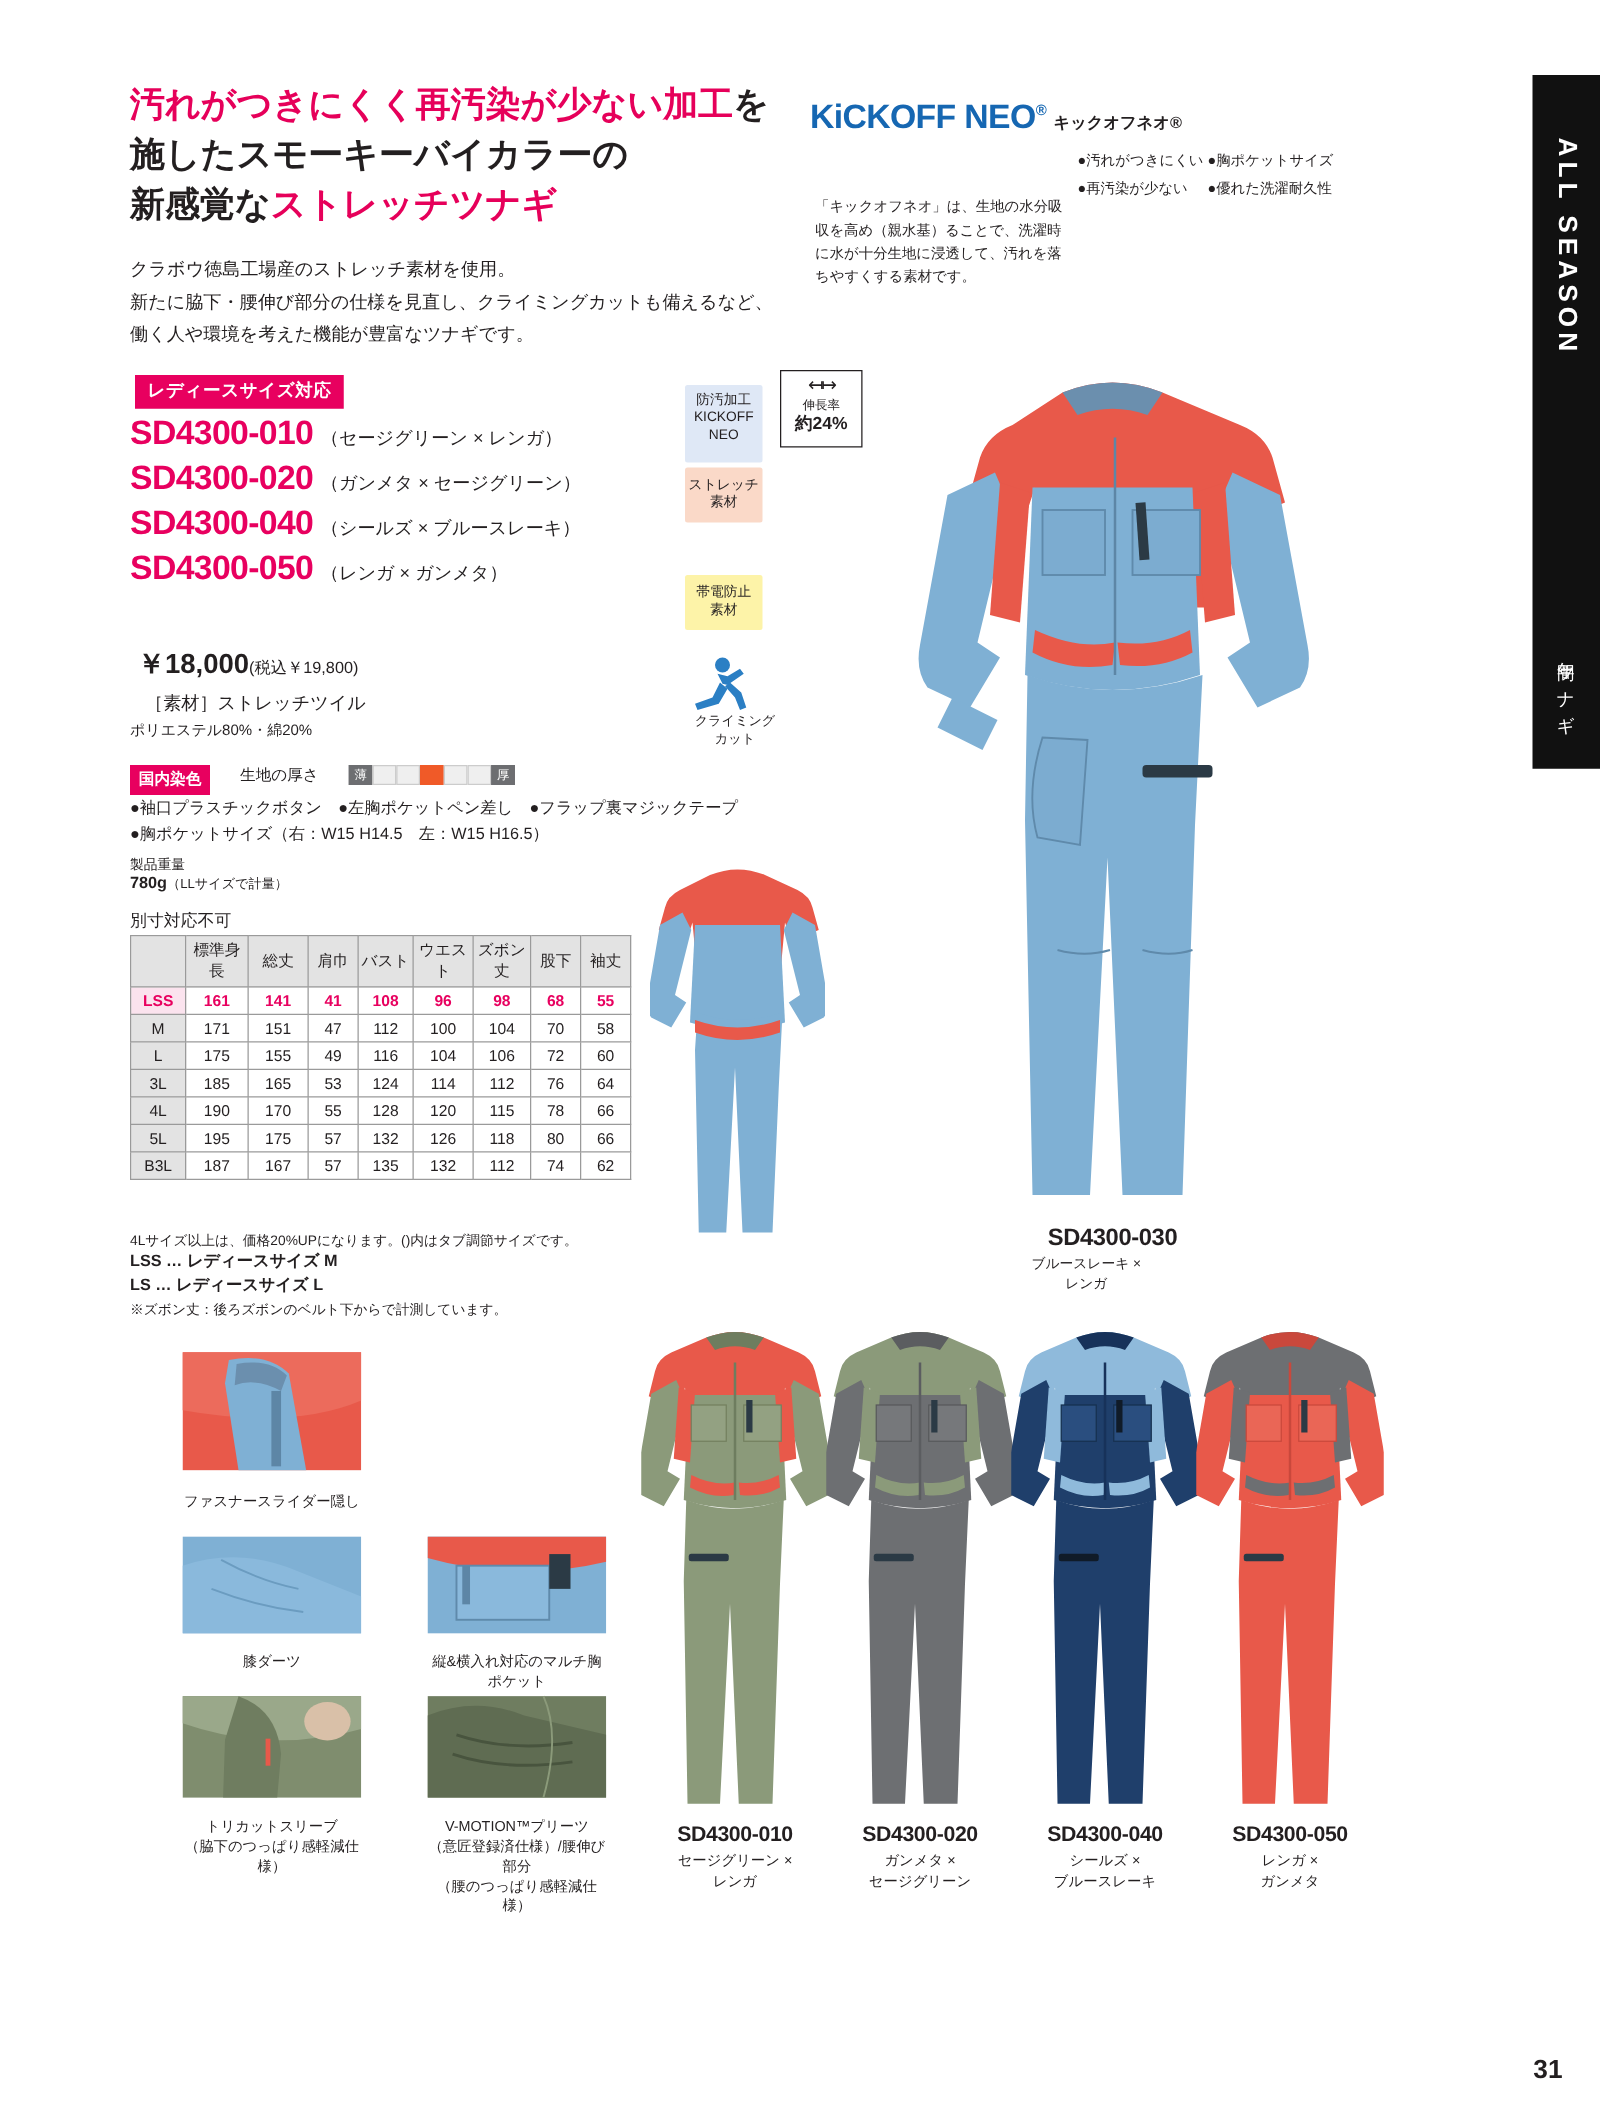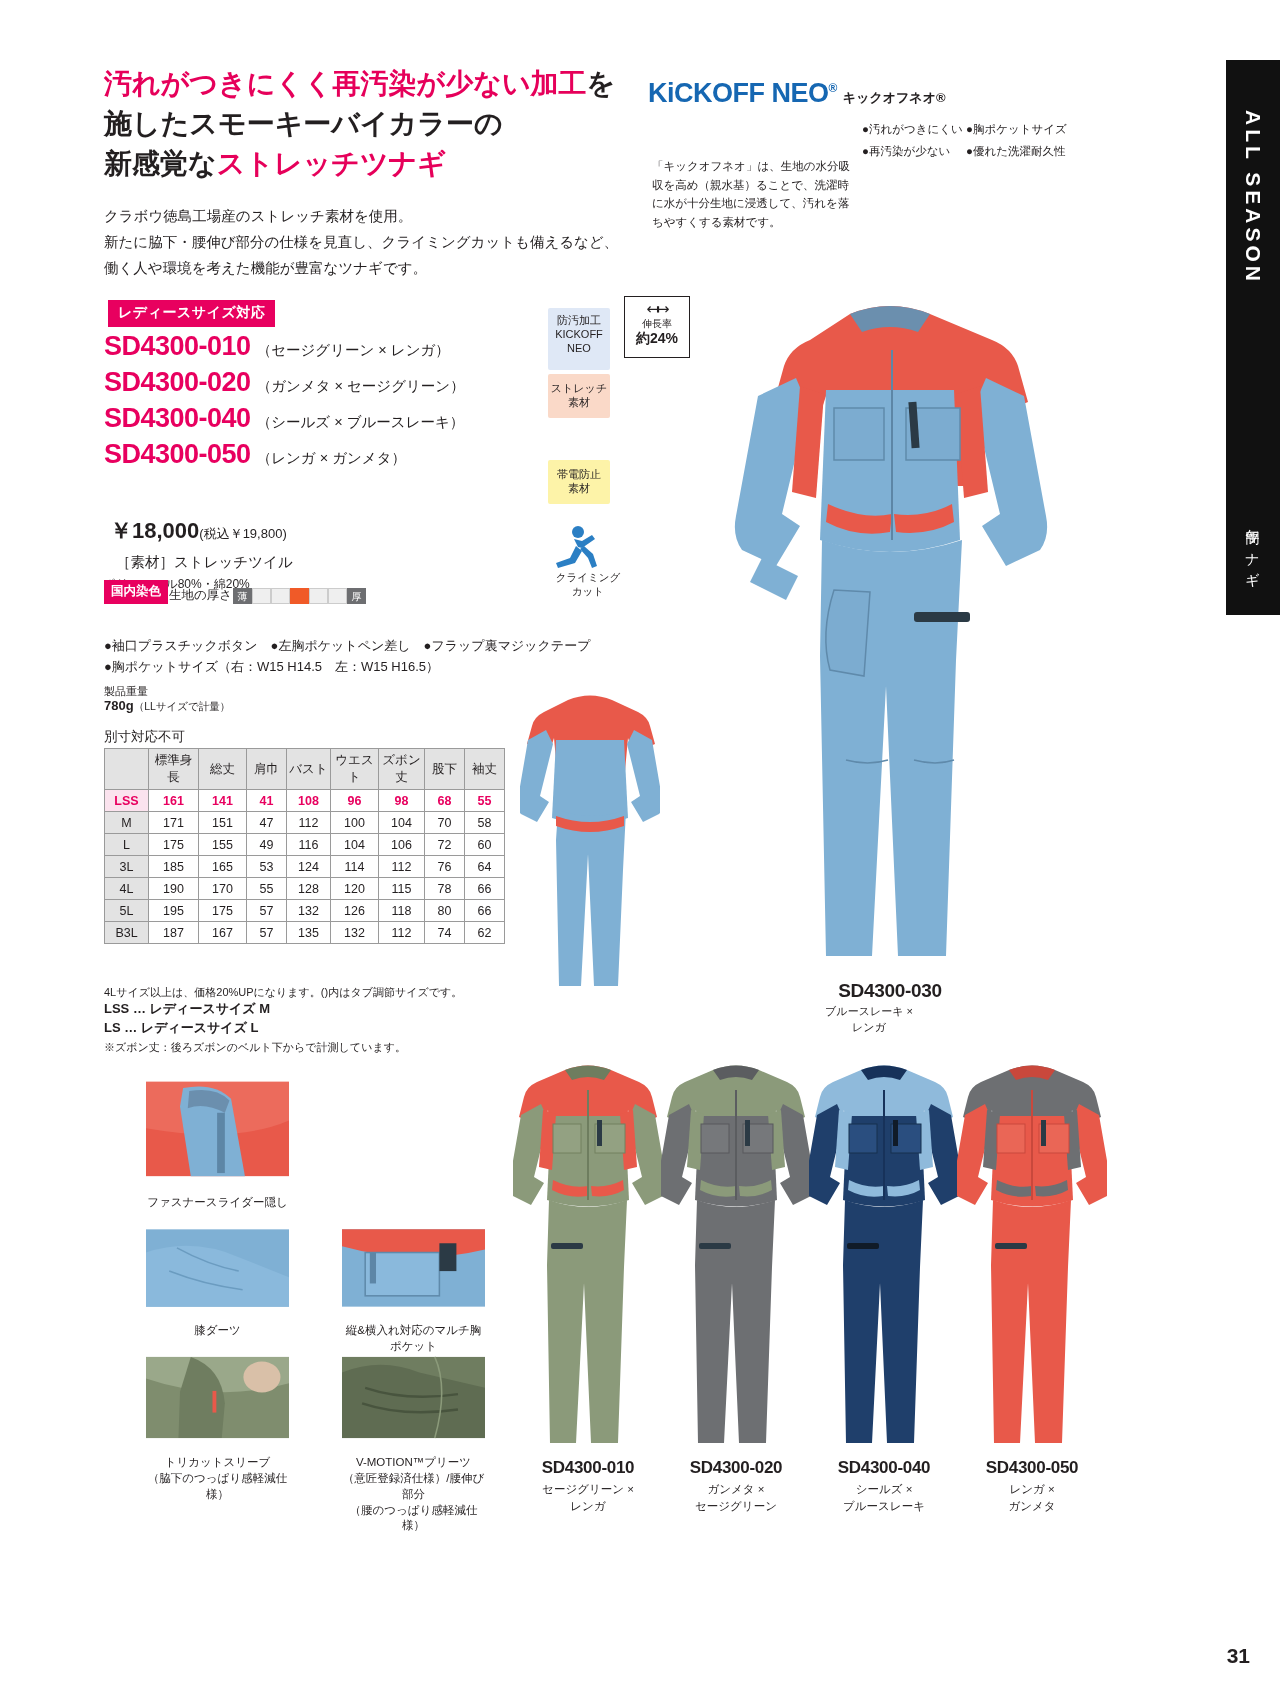--- a/index.html
+++ b/index.html
@@ -55,21 +55,21 @@
   .codes { position:absolute; left:104px; top:328px; width:430px; }
   .code-row { height:36px; line-height:36px; white-space:nowrap; }
   .code-num { color:#e8005f; font-size:27px; font-weight:bold; letter-spacing:-0.5px; }
   .code-name { font-size:14.5px; color:#231f20; margin-left:6px; }
 
   .price { position:absolute; left:110px; top:516px; font-size:22px; font-weight:bold; }
   .price .tax { font-size:13px; font-weight:normal; }
   .material { position:absolute; left:104px; top:553px; font-size:14.5px; font-weight:normal;margin-left:12px;}
   .material-sub { position:absolute; left:104px; top:576px; font-size:12px; }
 
-  .dye-row { position:absolute; left:104px; top:580px; display:flex; align-items:flex-end; gap:1px; }
+  .dye-row { position:absolute; left:104px; top:612px; display:flex; align-items:flex-start; gap:24px; }
   .dye-badge { background:#e8005f; color:#fff; font-size:12.5px; font-weight:bold; padding:3px 7px 4px; }
   .thick-label { font-size:12.5px; }
   .thick-scale { display:flex; align-items:center; gap:0; }
   .thick-scale span {
     width:19px; height:16px; display:inline-block; border:1px solid #ccc; background:#efefef;
     font-size:10px; text-align:center; line-height:15px; color:#231f20;
   }
   .thick-scale span.dark { background:#6d6e71; color:#fff; border-color:#6d6e71; }
   .thick-scale span.on { background:#f05a28; border-color:#f05a28; }
 

